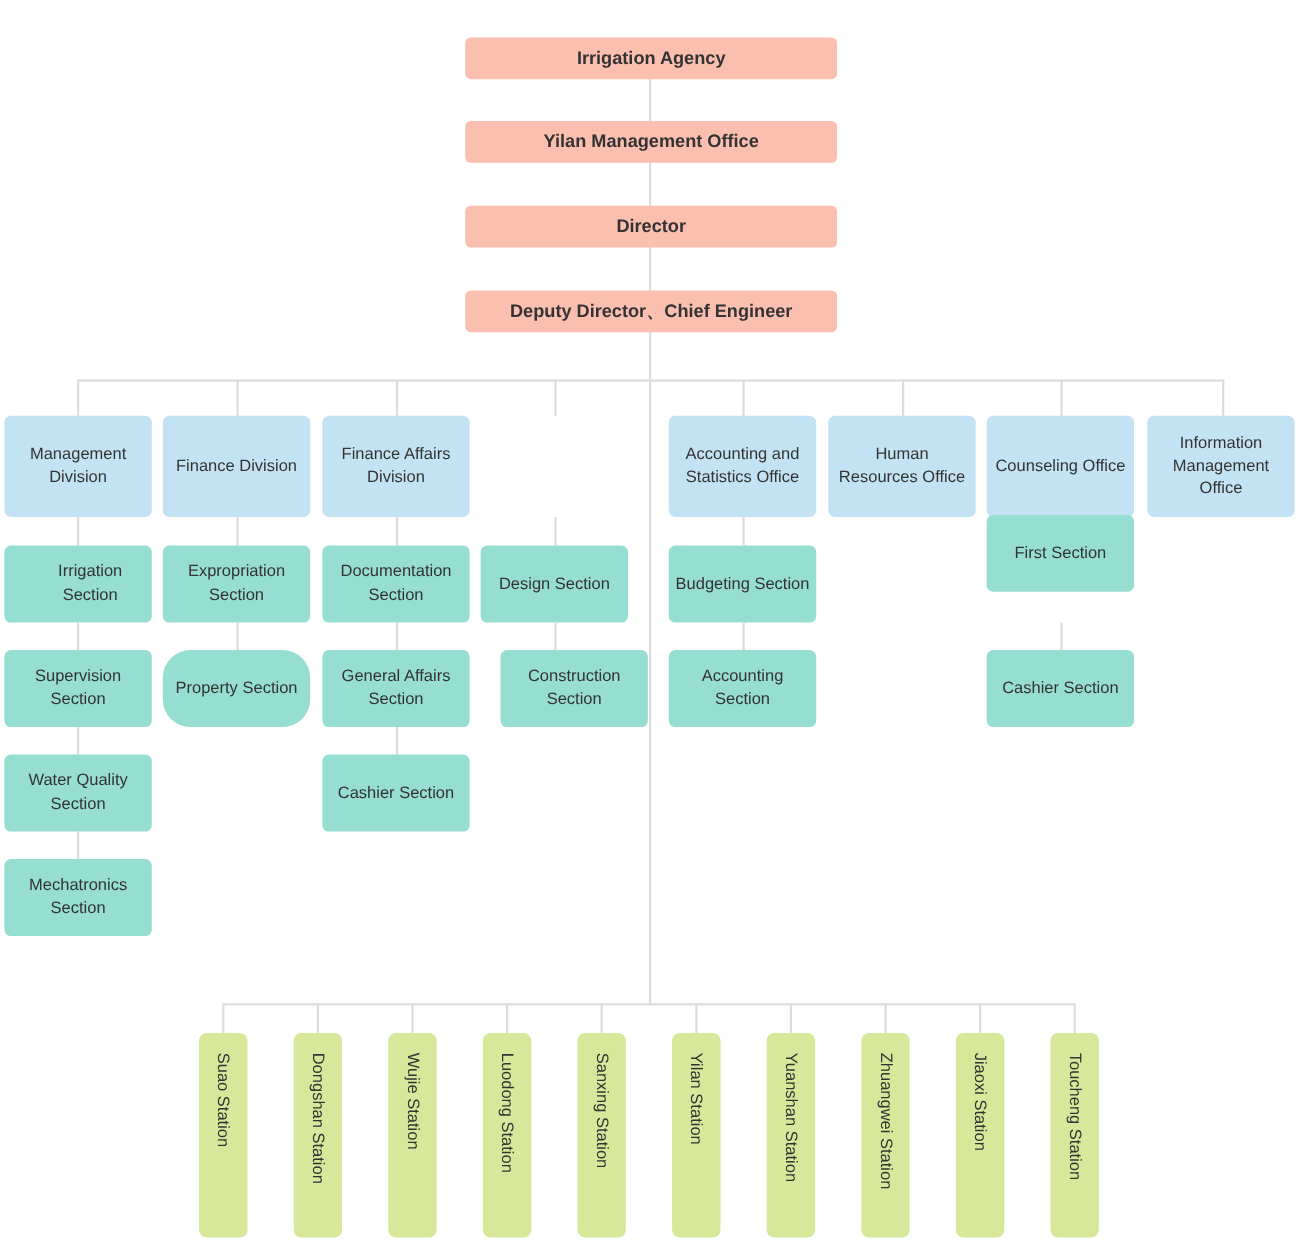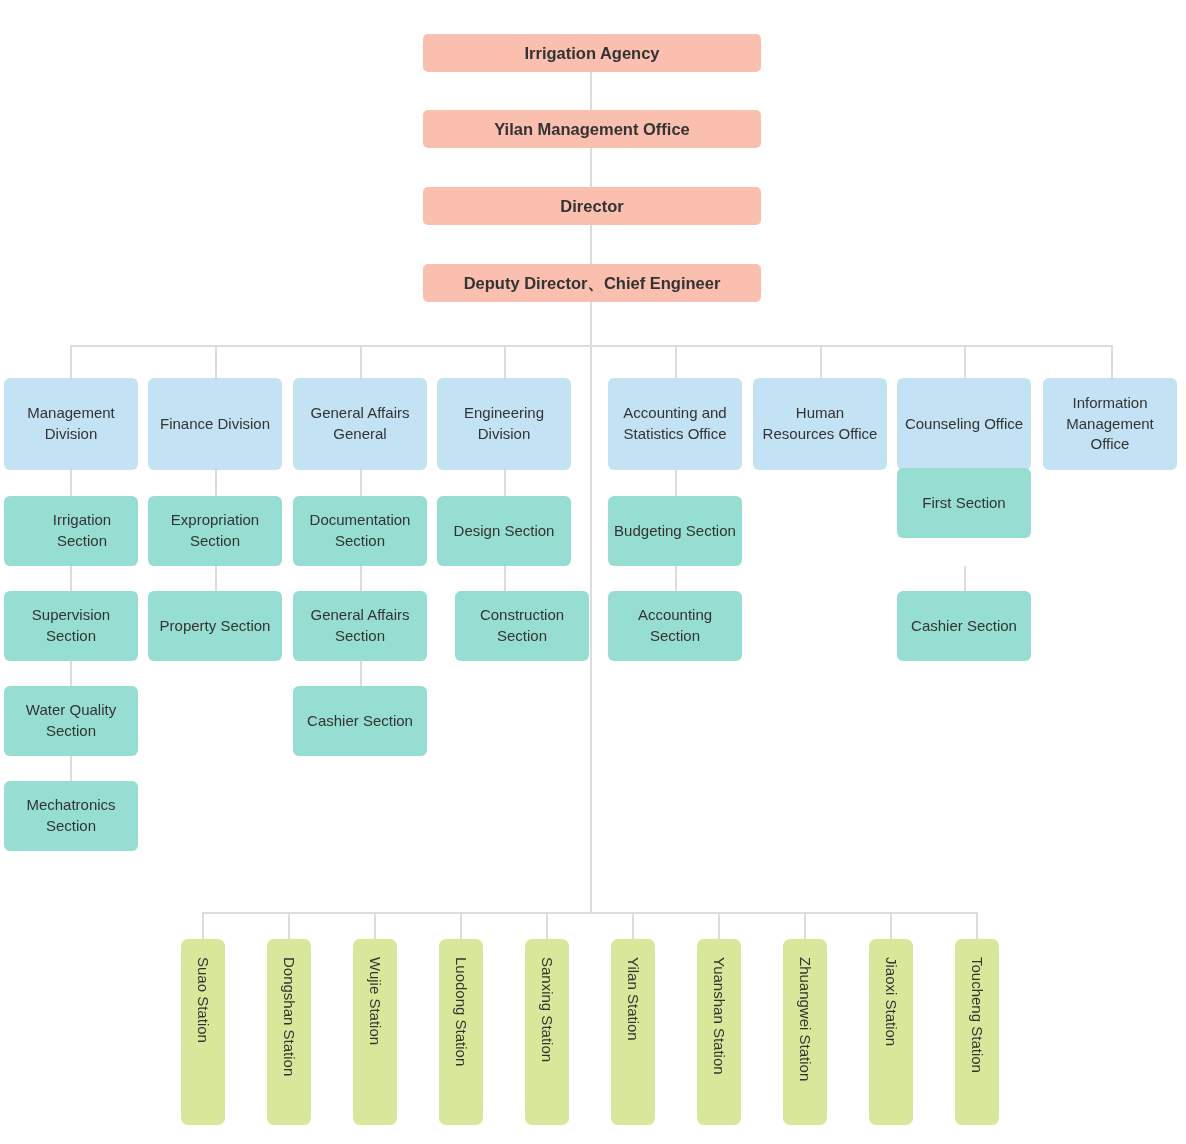--- a/index.html
+++ b/index.html
@@ -121,24 +121,21 @@
   <div class="line vline" style="left:964px; top:345px; height:33px;"></div>
   <div class="line vline" style="left:1111px;top:345px; height:33px;"></div>
 
   <div class="node node-div" style="left:4px;    top:378px;">
     <span>Management Division</span>
   </div>
   <div class="node node-div" style="left:148px;  top:378px;">
     <span>Finance Division</span>
   </div>
   <div class="node node-div" style="left:293px;  top:378px;">
-    <span>General Affairs General</span>
-  </div>
-  <div class="node node-div" style="left:437px;  top:378px;">
-    <span>Engineering Division</span>
+    <span>Finance Affairs Division</span>
   </div>
   <div class="node node-div" style="left:608px;  top:378px;">
     <span>Accounting and Statistics Office</span>
   </div>
   <div class="node node-div" style="left:753px;  top:378px;">
     <span>Human Resources Office</span>
   </div>
   <div class="node node-div" style="left:897px;  top:378px;">
     <span>Counseling Office</span>
   </div>
@@ -175,21 +172,21 @@
   <div class="line vline" style="left:70px;  top:566px; height:25px;"></div>
   <div class="line vline" style="left:215px; top:566px; height:25px;"></div>
   <div class="line vline" style="left:360px; top:566px; height:25px;"></div>
   <div class="line vline" style="left:504px; top:566px; height:25px;"></div>
   <div class="line vline" style="left:675px; top:566px; height:25px;"></div>
   <div class="line vline" style="left:964px; top:566px; height:25px;"></div>
 
   <div class="node node-sec" style="left:4px;   top:591px;">
     <span>Supervision Section</span>
   </div>
-  <div class="node node-sec" style="left:148px; top:591px;">
+  <div class="node node-sec" style="left:148px; top:591px;border-radius:25px;">
     <span>Property Section</span>
   </div>
   <div class="node node-sec" style="left:293px; top:591px;">
     <span>General Affairs Section</span>
   </div>
   <div class="node node-sec" style="left:455px; top:591px;">
     <span>Construction Section</span>
   </div>
   <div class="node node-sec" style="left:608px; top:591px;">
     <span>Accounting Section</span>

